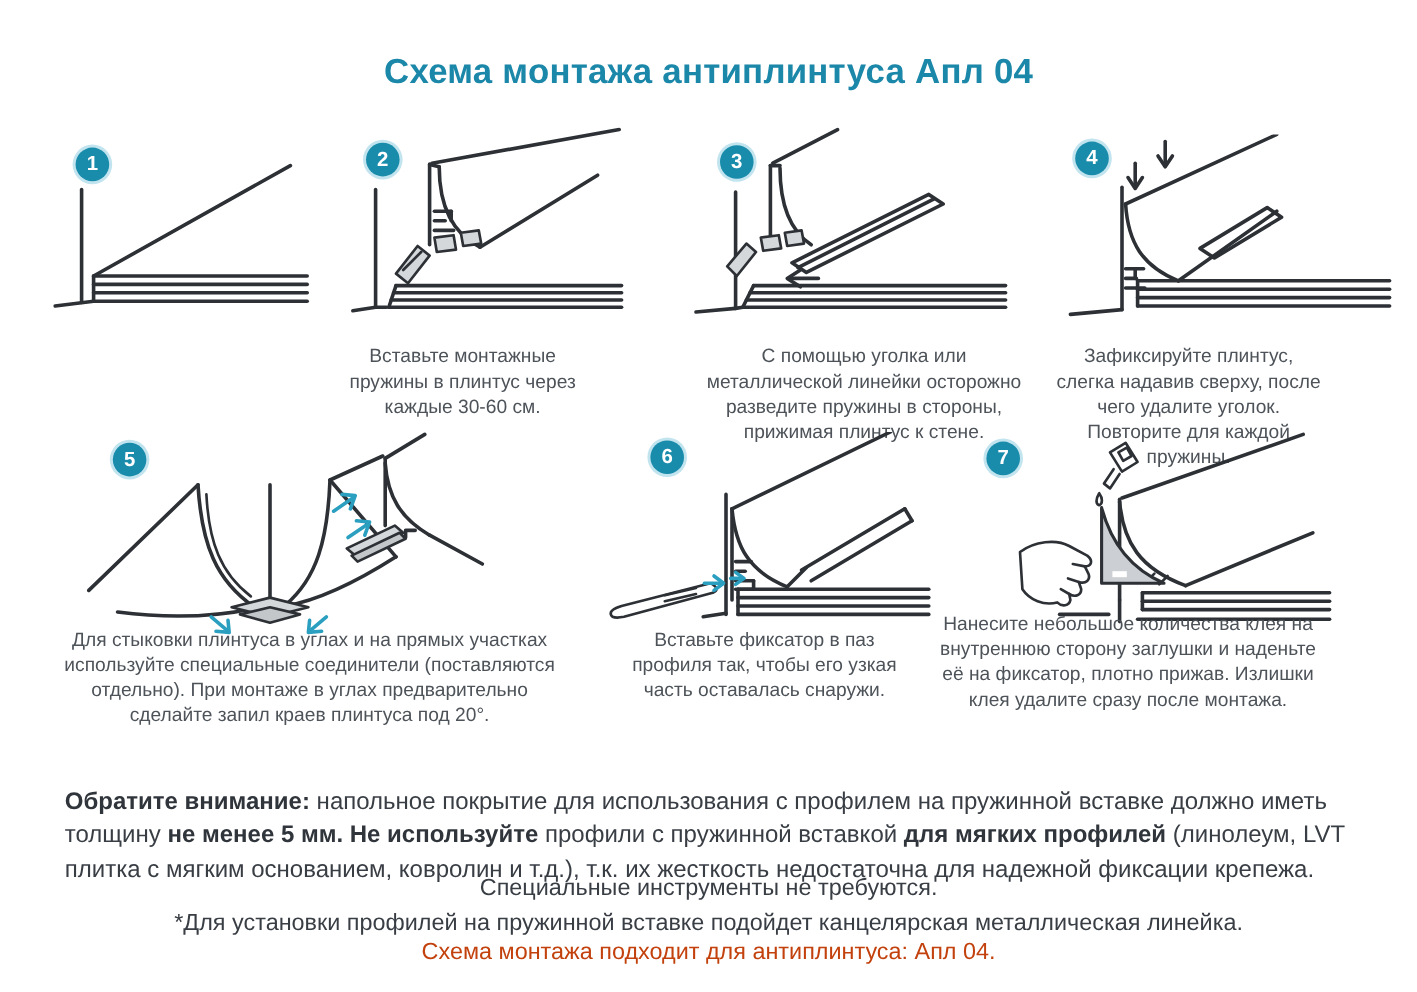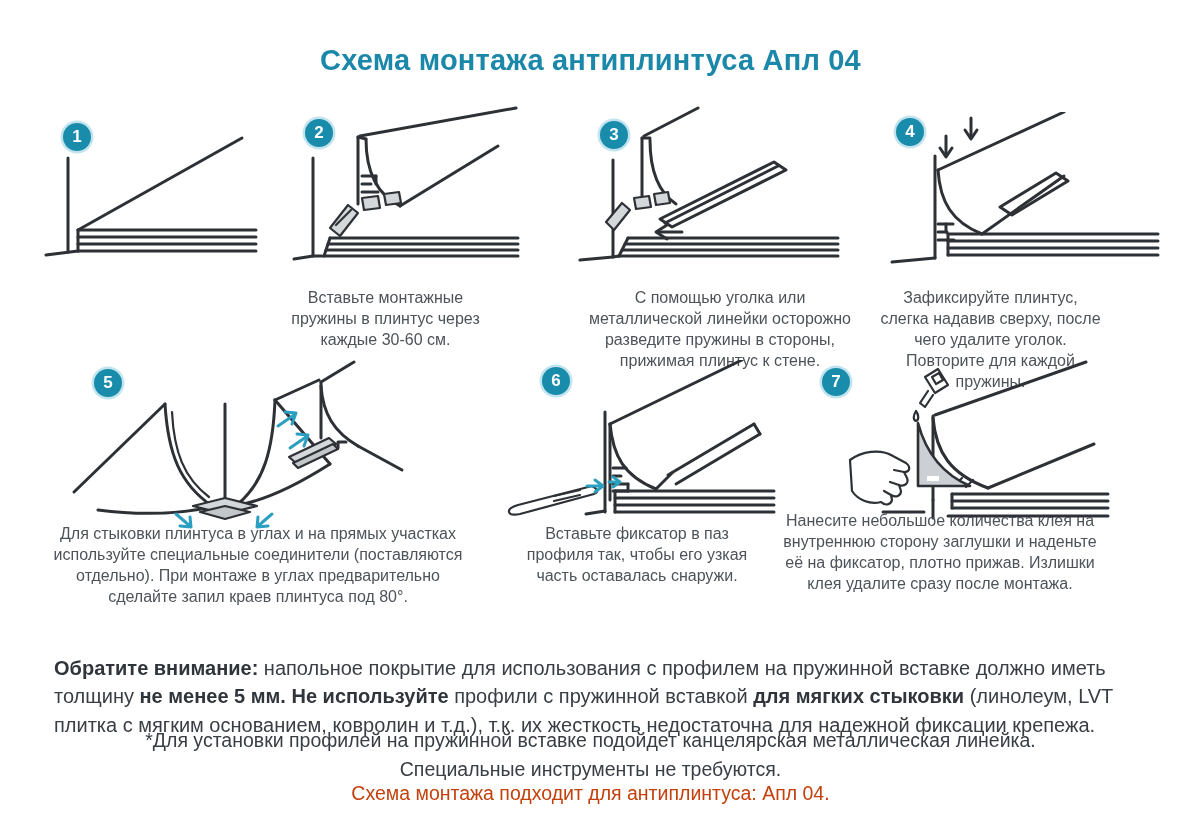--- a/index.html
+++ b/index.html
@@ -170,21 +170,21 @@
       <path d="M114 154 L128 166"></path>
         <path d="M128 157 L129 167 L118 166"></path>
       <path d="M210 154 L196 166"></path>
         <path d="M196 157 L195 167 L206 166"></path>
       <path d="M216 66 L232 55"></path>
         <path d="M230 64 L234 53 L223 52"></path>
       <path d="M228 88 L244 77"></path>
         <path d="M242 86 L246 75 L235 74"></path>
     </g>
   </svg>
-  <div class="caption" style="left:53px;top:523px;width:410px;">Для стыковки плинтуса в углах и на прямых участках используйте специальные соединители (поставляются отдельно). При монтаже в углах предварительно сделайте запил краев плинтуса под 80°.</div>
+  <div class="caption" style="left:53px;top:523px;width:410px;">Для стыковки плинтуса в углах и на прямых участках используйте специальные соединители (поставляются отдельно). При монтаже в углах предварительно сделайте запил краев плинтуса под 20°.</div>
 
   <div class="badge" style="left:542px;top:367px;">6</div>
   <svg class="art" style="left:492px;top:360px;" width="284" height="170" viewBox="0 0 284 170">
     <g class="ln">
       <path d="M113 52 V152"></path>
         <path d="M94 154 L113 151"></path>
       <path d="M118 64 L250 0"></path>
       <path d="M118 64 V140"></path>
       <path d="M118 64 C121 96 132 116 164 129"></path>
       <path d="M164 129 L180 113"></path>
@@ -246,22 +246,22 @@
     </g>
     <g class="ln2">
       <path d="M58 100 C70 91 88 89 99 95 L114 103 C119 107 118 112 112 112 L115 118 C117 123 113 127 107 125 L109 131 C109 136 104 138 99 135 L100 140 C99 145 93 146 89 142 C78 145 66 140 60 131 Z" fill="#fff"></path>
       <path d="M112 112 L102 110"></path>
         <path d="M107 125 L98 122"></path>
         <path d="M99 135 L92 131"></path>
     </g>
   </svg>
   <div class="caption" style="left:780px;top:510px;width:320px;">Нанесите небольшое количества клея на внутреннюю сторону заглушки и наденьте её на фиксатор, плотно прижав. Излишки клея удалите сразу после монтажа.</div>
 
-  <p class="note"><b>Обратите внимание:</b><span> напольное покрытие для использования с профилем на пружинной вставке должно иметь толщину </span><b>не менее 5 мм. Не используйте</b><span> профили с пружинной вставкой </span><b>для мягких стыковки</b><span> (линолеум, LVT плитка с мягким основанием, ковролин и т.д.), т.к. их жесткость недостаточна для надежной фиксации крепежа.</span></p>
+  <p class="note"><b>Обратите внимание:</b><span> напольное покрытие для использования с профилем на пружинной вставке должно иметь толщину </span><b>не менее 5 мм. Не используйте</b><span> профили с пружинной вставкой </span><b>для мягких профилей</b><span> (линолеум, LVT плитка с мягким основанием, ковролин и т.д.), т.к. их жесткость недостаточна для надежной фиксации крепежа.</span></p>
 
   <div class="footnote">
+    <span style="display:block">Специальные инструменты не требуются.</span>
     <span style="display:block">*Для установки профилей на пружинной вставке подойдет канцелярская металлическая линейка.</span>
-    <span style="display:block">Специальные инструменты не требуются.</span>
   </div>
 
   <div class="compat">Схема монтажа подходит для антиплинтуса:  Апл 04.</div>
 
 </div>
 
 </body></html>

